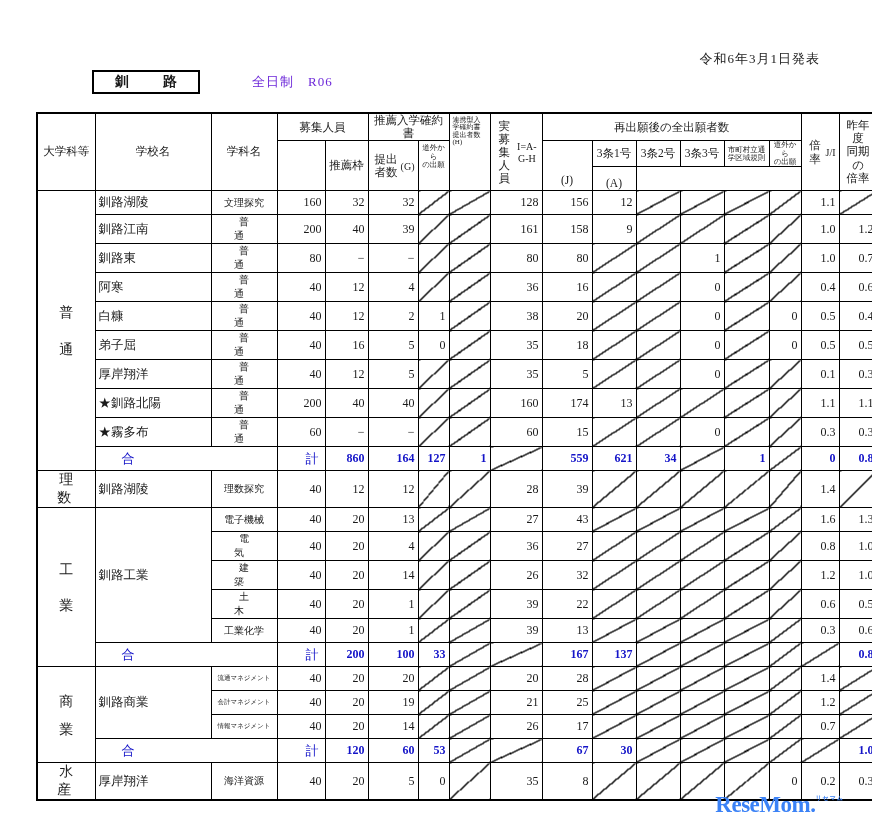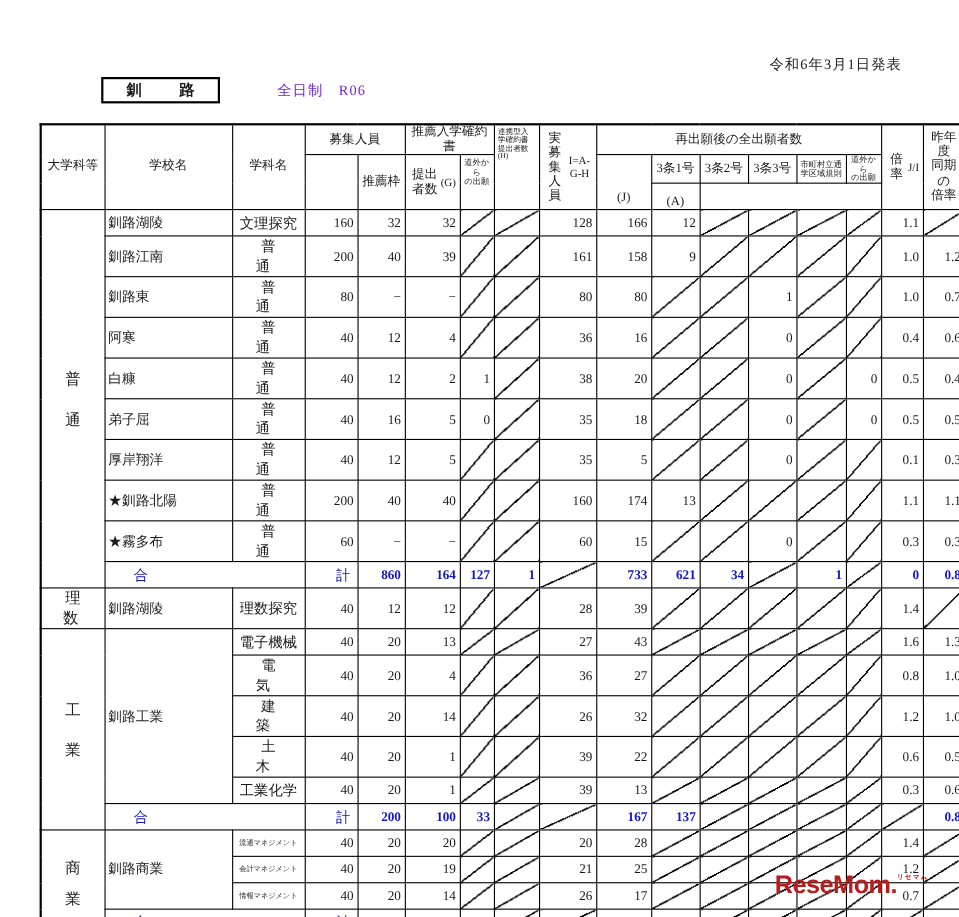--- a/index.html
+++ b/index.html
@@ -77,39 +77,39 @@
   }
 
   
   .grp{
     text-align:center; font-weight:bold; font-size:14px;
     font-family:"Liberation Sans","DejaVu Sans",sans-serif;
     letter-spacing:6px; text-indent:6px;
   }
 
   .school{ text-align:left; padding-left:22px; font-size:12.5px;margin-left:18px; }
-  .dept  { text-align:center; font-size:13px; }
+  .dept  { text-align:center; font-size:10px; }
   .dept-wide{ letter-spacing:10px; text-indent:10px; }
   .dept-tiny{ font-size:6.5px; text-align:center; letter-spacing:0; }
 
   .num{ text-align:right; padding-right:5px; font-size:12px; }
 
   
   .total td{ color:#1414c8; font-weight:bold; }
   .total .lbl-go{ text-align:left; padding-left:26px; letter-spacing:2px;
                   font-family:"Liberation Sans","DejaVu Sans",sans-serif; font-size:13px;}
   .total .lbl-kei{ text-align:right; padding-right:6px;
                   font-family:"Liberation Sans","DejaVu Sans",sans-serif; font-size:13px;}
   .total .num{ font-weight:bold; }
 
   
   .logo{
     position:absolute; right:28px; bottom:16px;
-    font-family:Liberation Sans, sans-serif;
-    font-weight:bold; font-size:23px; color:#b91c1c;
+    font-family:Liberation Serif, serif;
+    font-weight:bold; font-size:23px; color:#3b82f6;
     letter-spacing:-0.5px;
   }
   .logo .dot{ font-size:23px; }
   .logo sup{ font-size:6px; vertical-align:super; letter-spacing:1px;}
 </style>
 </head>
 <body>
 
 <div class="pub-date">令和6年3月1日発表</div>
 
@@ -215,21 +215,21 @@
             <div style="line-height:2.6em">通</div>
           </td>
           <td class="school">釧路湖陵</td>
           <td class="dept">文理探究</td>
           <td class="num">160</td>
           <td class="num">32</td>
           <td class="num">32</td>
           <td class="num slash"></td>
           <td class="num slash"></td>
           <td class="num">128</td>
-          <td class="num">166</td>
+          <td class="num">156</td>
           <td class="num">12</td>
           <td class="num slash"></td>
           <td class="num slash"></td>
           <td class="num slash"></td>
           <td class="num slash"></td>
           <td class="num">1.1</td>
           <td class="num slash"></td>
         </tr>
         <tr>
           <td class="school">釧路江南</td>
@@ -376,21 +376,21 @@
           <td class="num">0.3</td>
         </tr>
         <tr class="total ">
           <td class="lbl-go" colspan="2">合</td>
           <td class="lbl-kei">計</td>
           <td class="num">860</td>
           <td class="num">164</td>
           <td class="num">127</td>
           <td class="num">1</td>
           <td class="num slash"></td>
-          <td class="num">733</td>
+          <td class="num">559</td>
           <td class="num">621</td>
           <td class="num">34</td>
           <td class="num slash"></td>
           <td class="num">1</td>
           <td class="num slash"></td>
           <td class="num">0</td>
           <td class="num">0.8</td>
           <td class="num">0.8</td>
         </tr>
         <tr>

